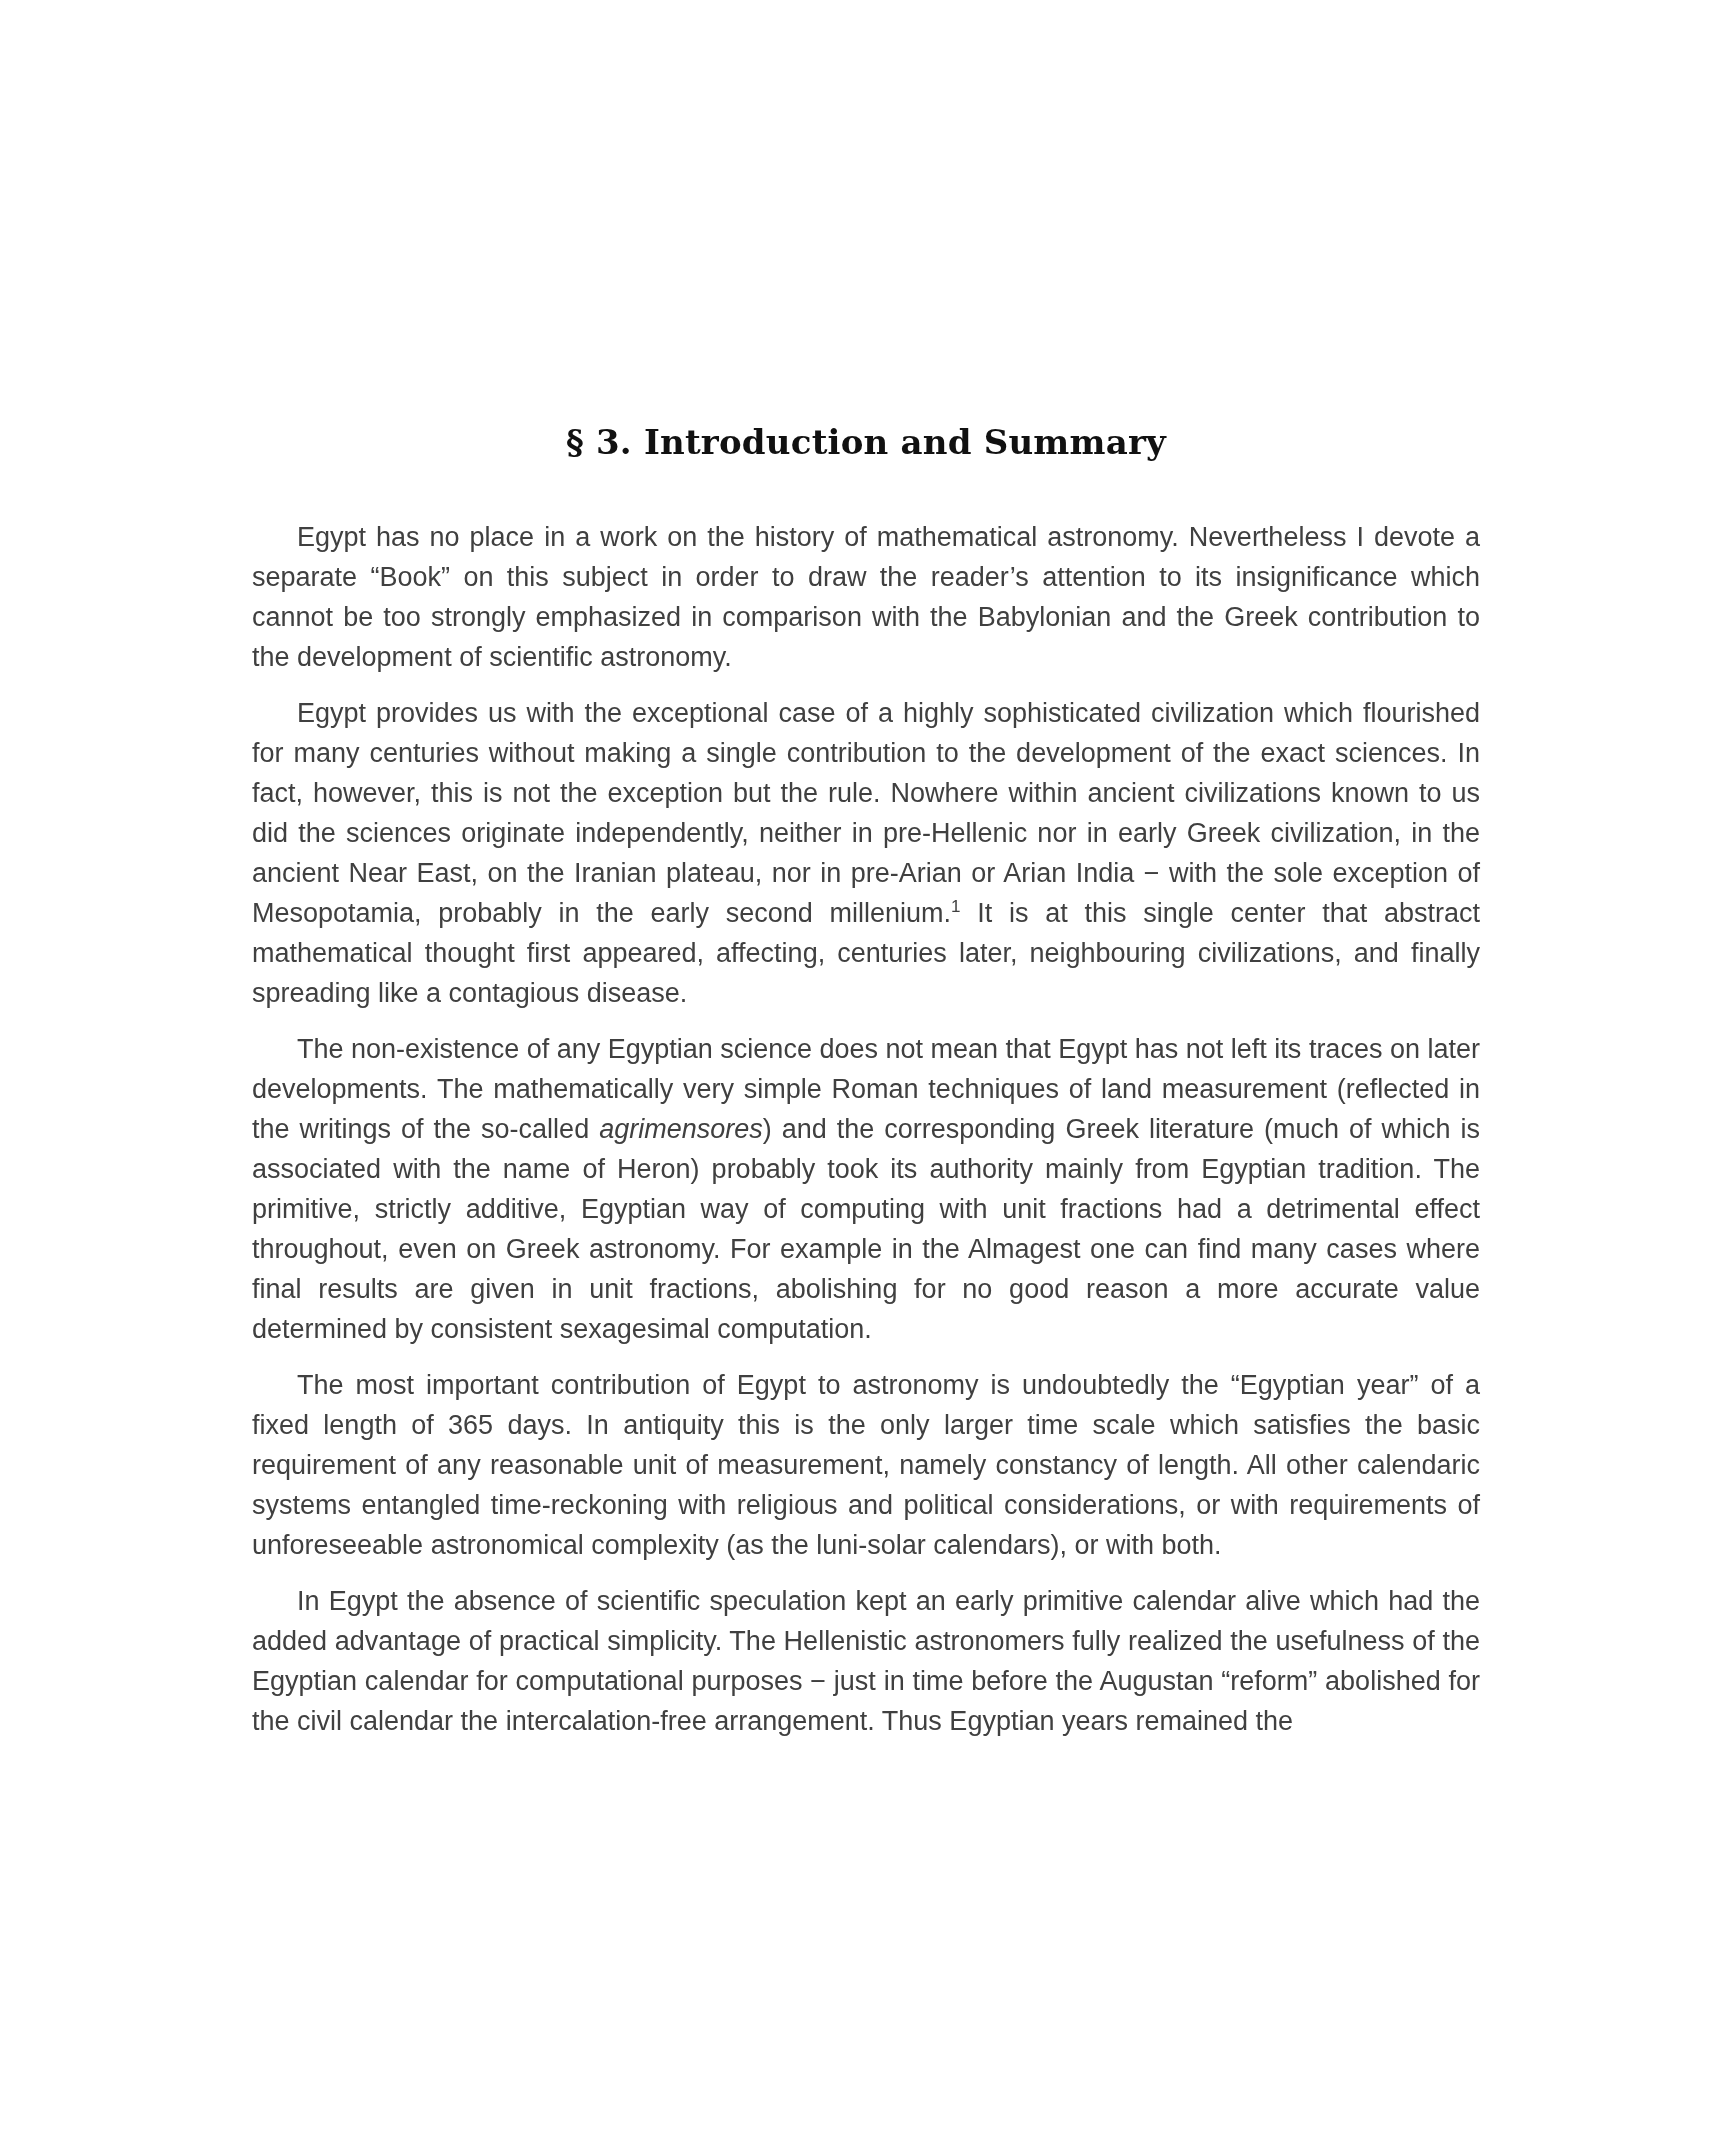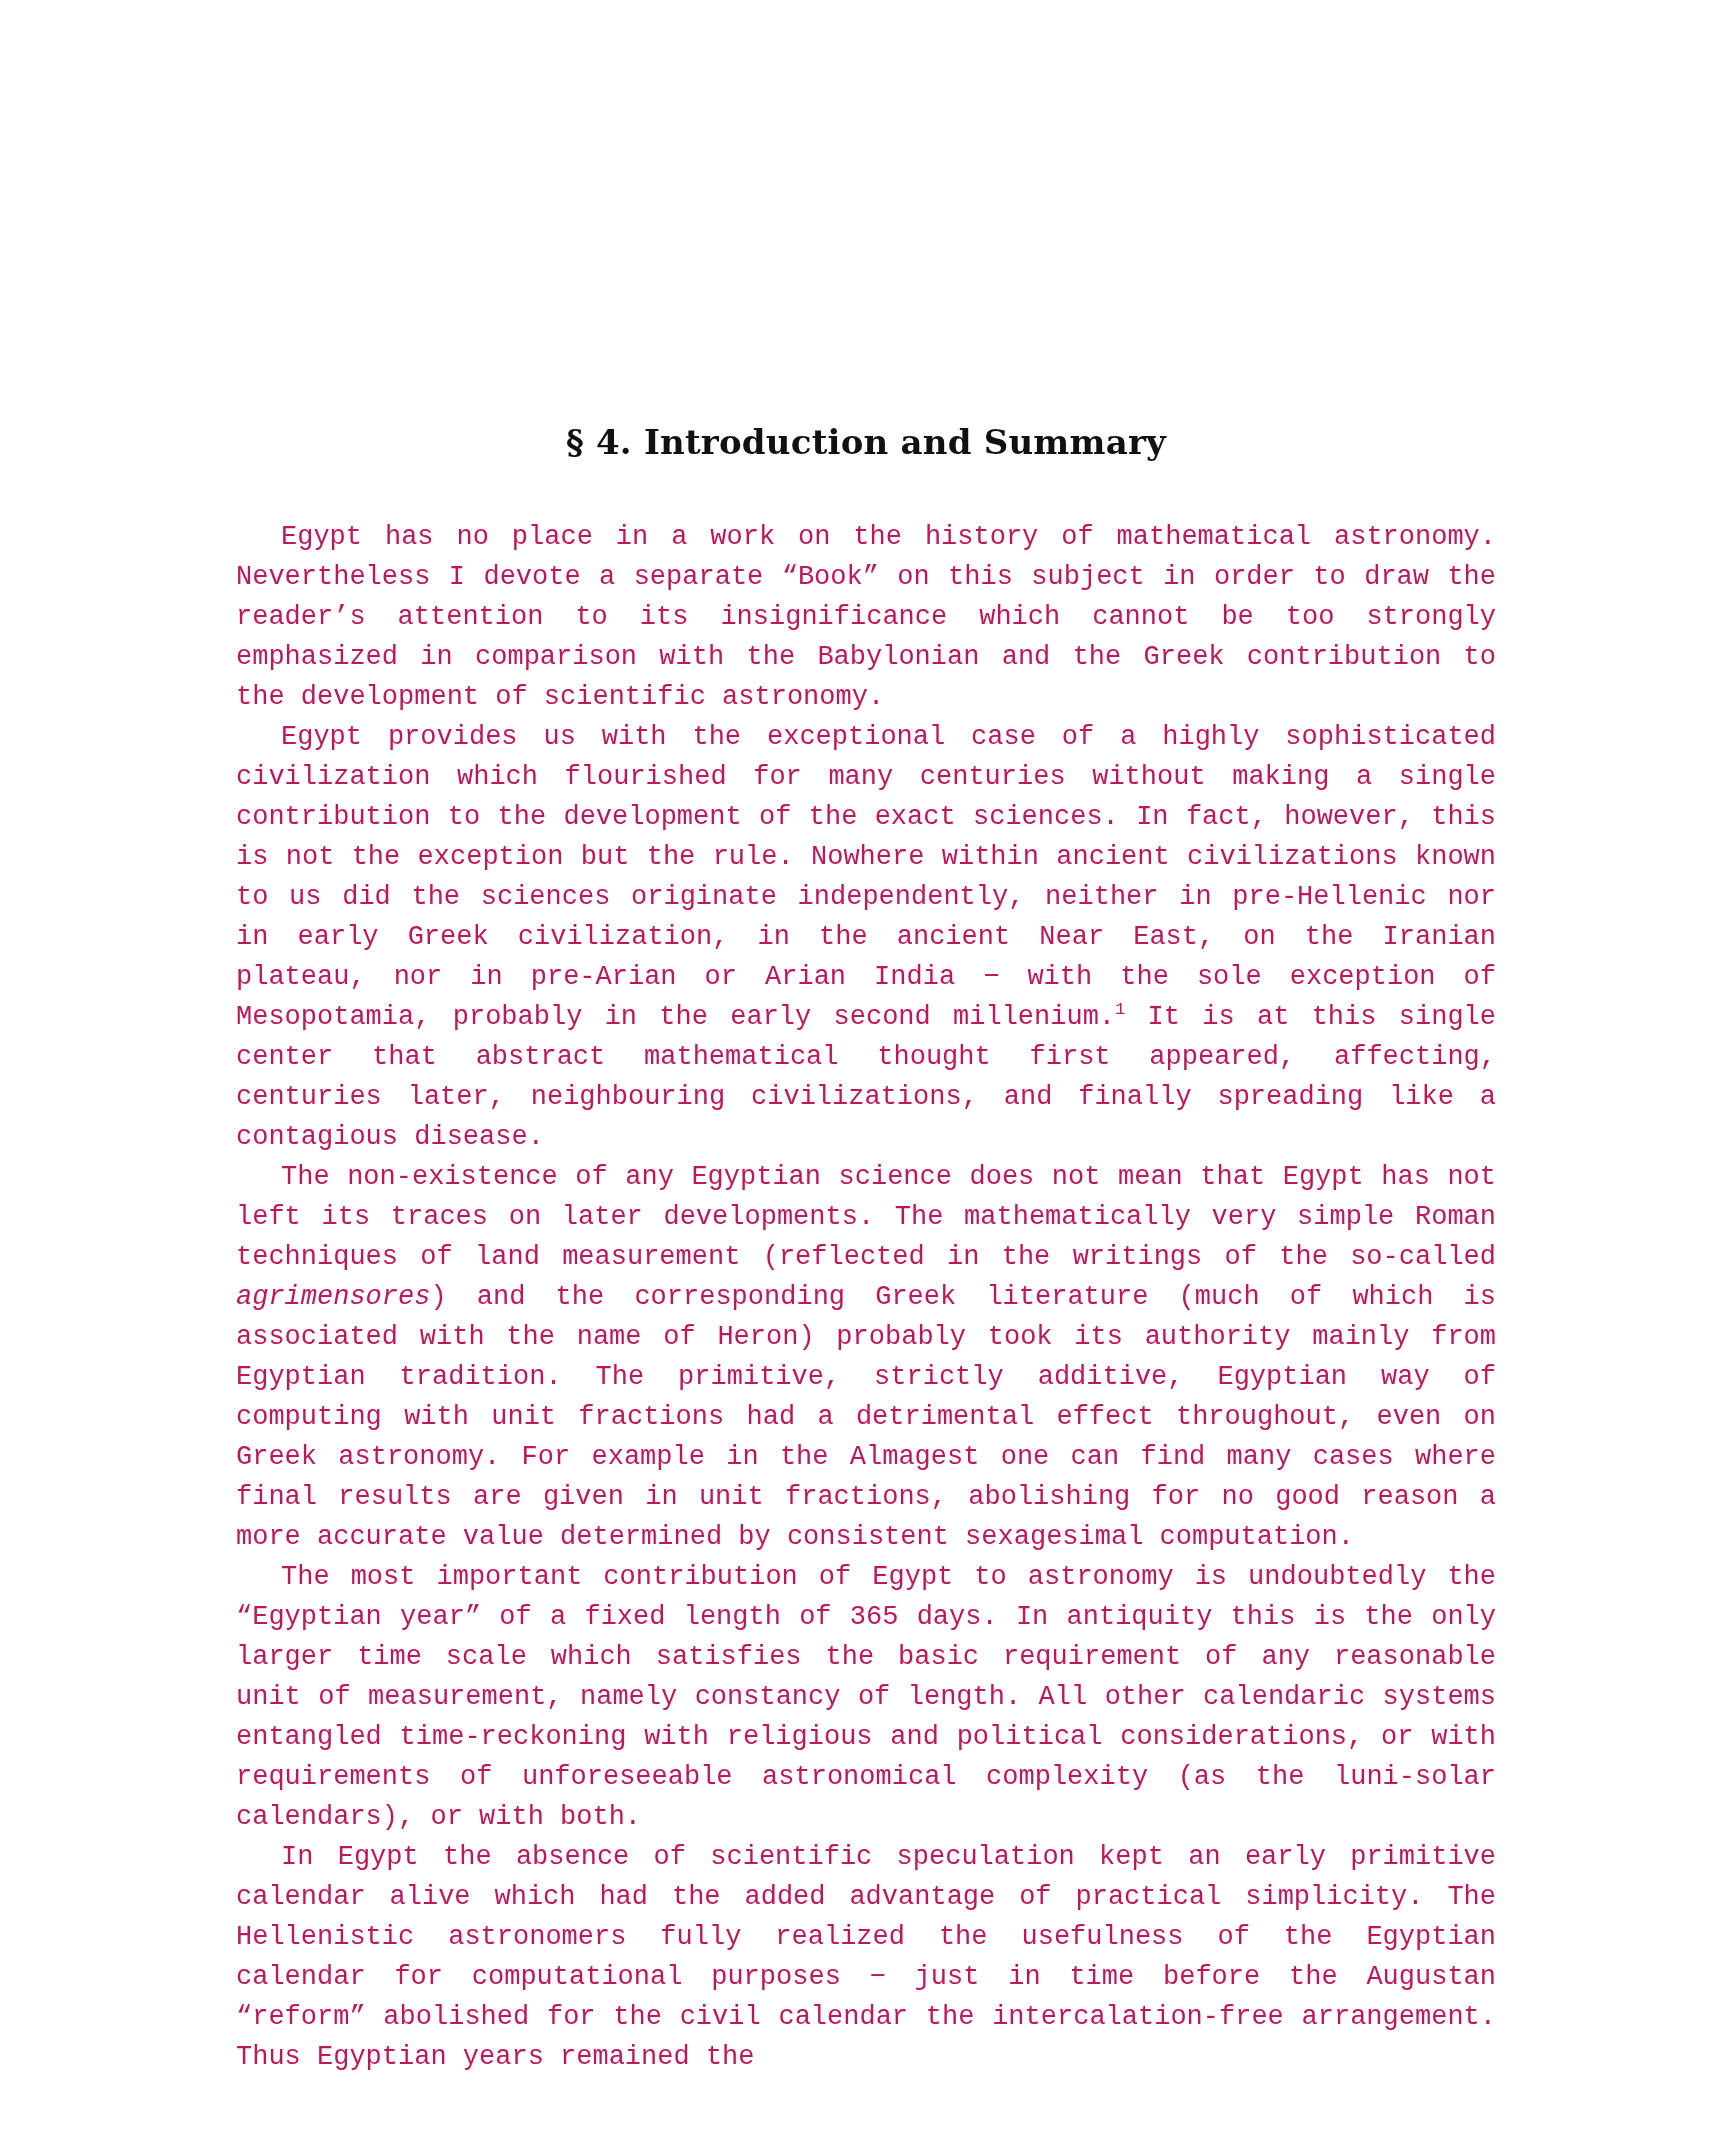--- a/index.html
+++ b/index.html
@@ -32,27 +32,27 @@
     font-family: "DejaVu Serif", serif;
     font-size: 34px;
     font-weight: 600;
     text-align: center;
     color: #111111;
     letter-spacing: 0.2px;
     margin-bottom: 55px;
   }
 
   p.body-par {
-    font-family: Liberation Mono, monospace;
+    font-family: Liberation Sans, sans-serif;
     font-size: 27px;
     line-height: 40px;
-    color: #be185d;
+    color: #404040;
     text-align: justify;
     text-justify: inter-word;
-    margin: 0;
+    margin: 16px;
     text-indent: 45px;
     hyphens: manual;
   }
 
   p.body-par + p.body-par {
     margin-top: 0;
   }
 
   .sup {
     font-size: 17px;
@@ -62,21 +62,21 @@
 
   em { font-style: italic; }
 </style>
 </head>
 <body>
 
 <div class="page">
 
   <div class="content">
 
-    <div class="section-title">§ 4. Introduction and Summary</div>
+    <div class="section-title">§ 3. Introduction and Summary</div>
 
     <p class="body-par">Egypt has no place in a work on the history of mathematical astronomy. Nevertheless I devote a separate “Book” on this subject in order to draw the reader’s attention to its insignificance which cannot be too strongly emphasized in comparison with the Babylonian and the Greek contribution to the development of scientific astronomy.</p>
 
     <p class="body-par"><span>Egypt provides us with the exceptional case of a highly sophisticated civilization which flourished for many centuries without making a single contribution to the development of the exact sciences. In fact, however, this is not the exception but the rule. Nowhere within ancient civilizations known to us did the sciences originate independently, neither in pre-Hellenic nor in early Greek civilization, in the ancient Near East, on the Iranian plateau, nor in pre-Arian or Arian India − with the sole exception of Mesopotamia, probably in the early second millenium.</span><span class="sup">1</span><span> It is at this single center that abstract mathematical thought first appeared, affecting, centuries later, neighbouring civilizations, and finally spreading like a contagious disease.</span></p>
 
     <p class="body-par"><span>The non-existence of any Egyptian science does not mean that Egypt has not left its traces on later developments. The mathematically very simple Roman techniques of land measurement (reflected in the writings of the so-called </span><em>agrimensores</em><span>) and the corresponding Greek literature (much of which is associated with the name of Heron) probably took its authority mainly from Egyptian tradition. The primitive, strictly additive, Egyptian way of computing with unit fractions had a detrimental effect throughout, even on Greek astronomy. For example in the Almagest one can find many cases where final results are given in unit fractions, abolishing for no good reason a more accurate value determined by consistent sexagesimal computation.</span></p>
 
     <p class="body-par">The most important contribution of Egypt to astronomy is undoubtedly the “Egyptian year” of a fixed length of 365 days. In antiquity this is the only larger time scale which satisfies the basic requirement of any reasonable unit of measurement, namely constancy of length. All other calendaric systems entangled time-reckoning with religious and political considerations, or with requirements of unforeseeable astronomical complexity (as the luni-solar calendars), or with both.</p>
 
     <p class="body-par">In Egypt the absence of scientific speculation kept an early primitive calendar alive which had the added advantage of practical simplicity. The Hellenistic astronomers fully realized the usefulness of the Egyptian calendar for computational purposes − just in time before the Augustan “reform” abolished for the civil calendar the intercalation-free arrangement. Thus Egyptian years remained the</p>

